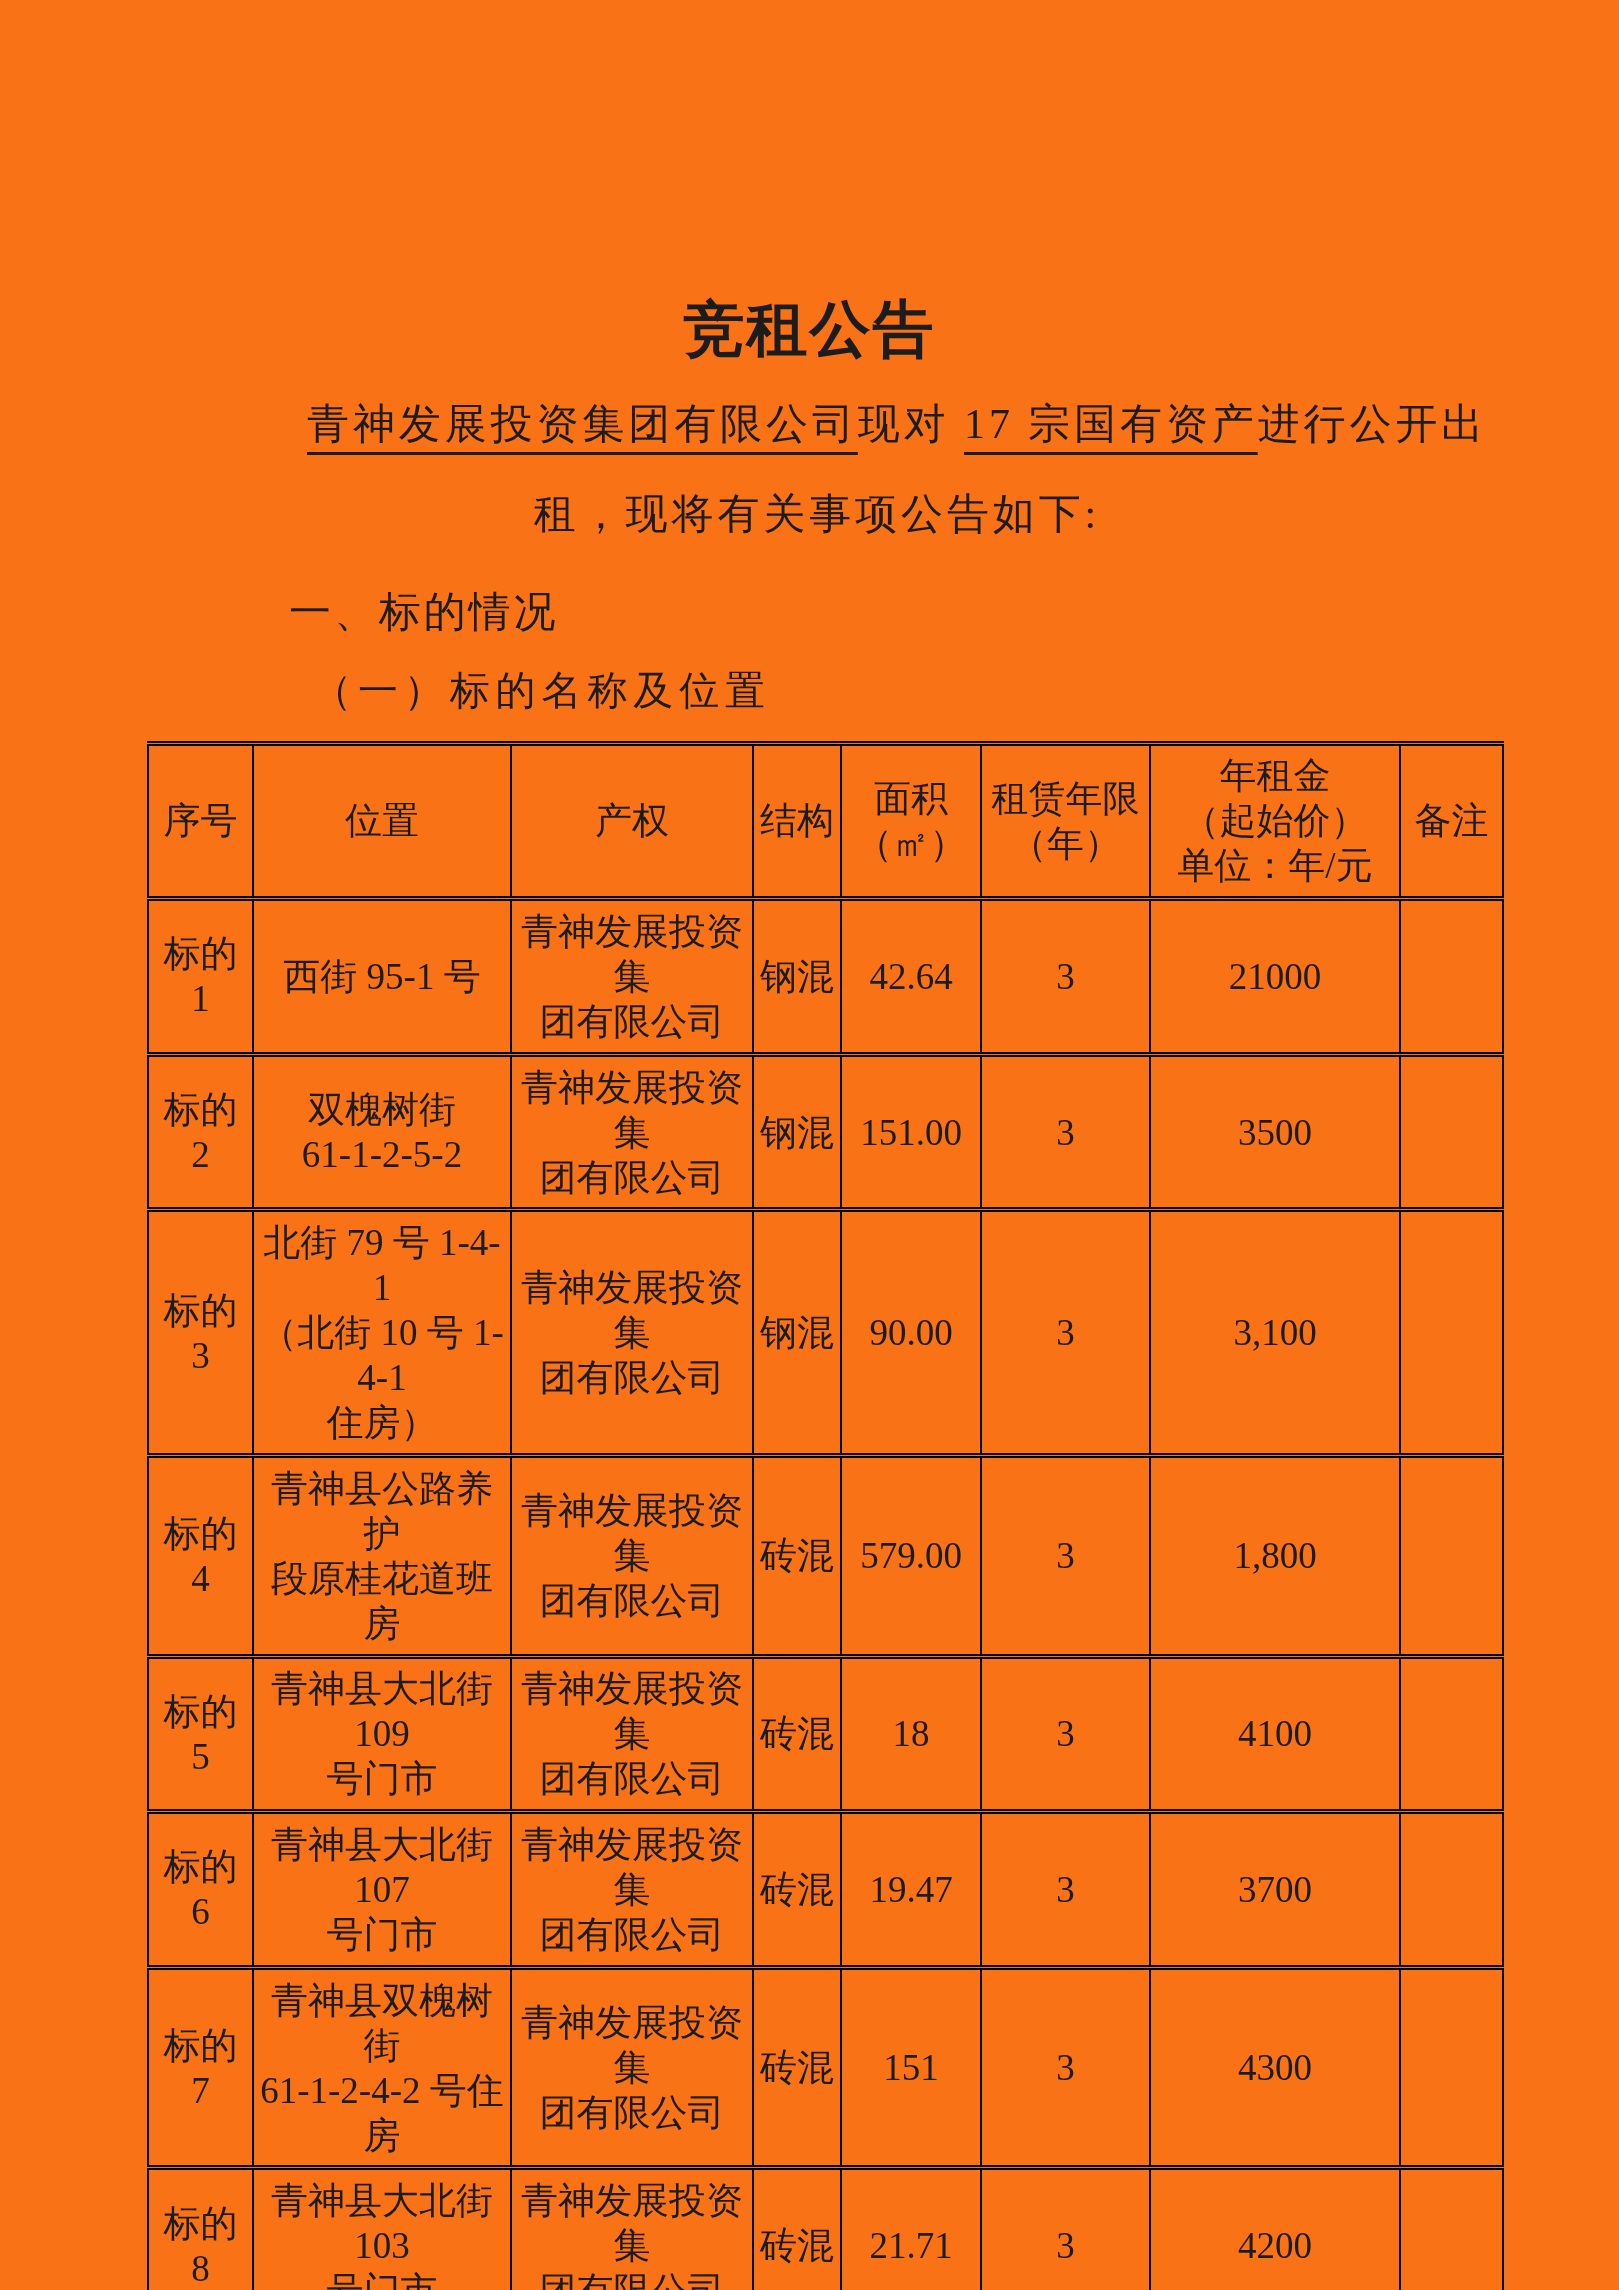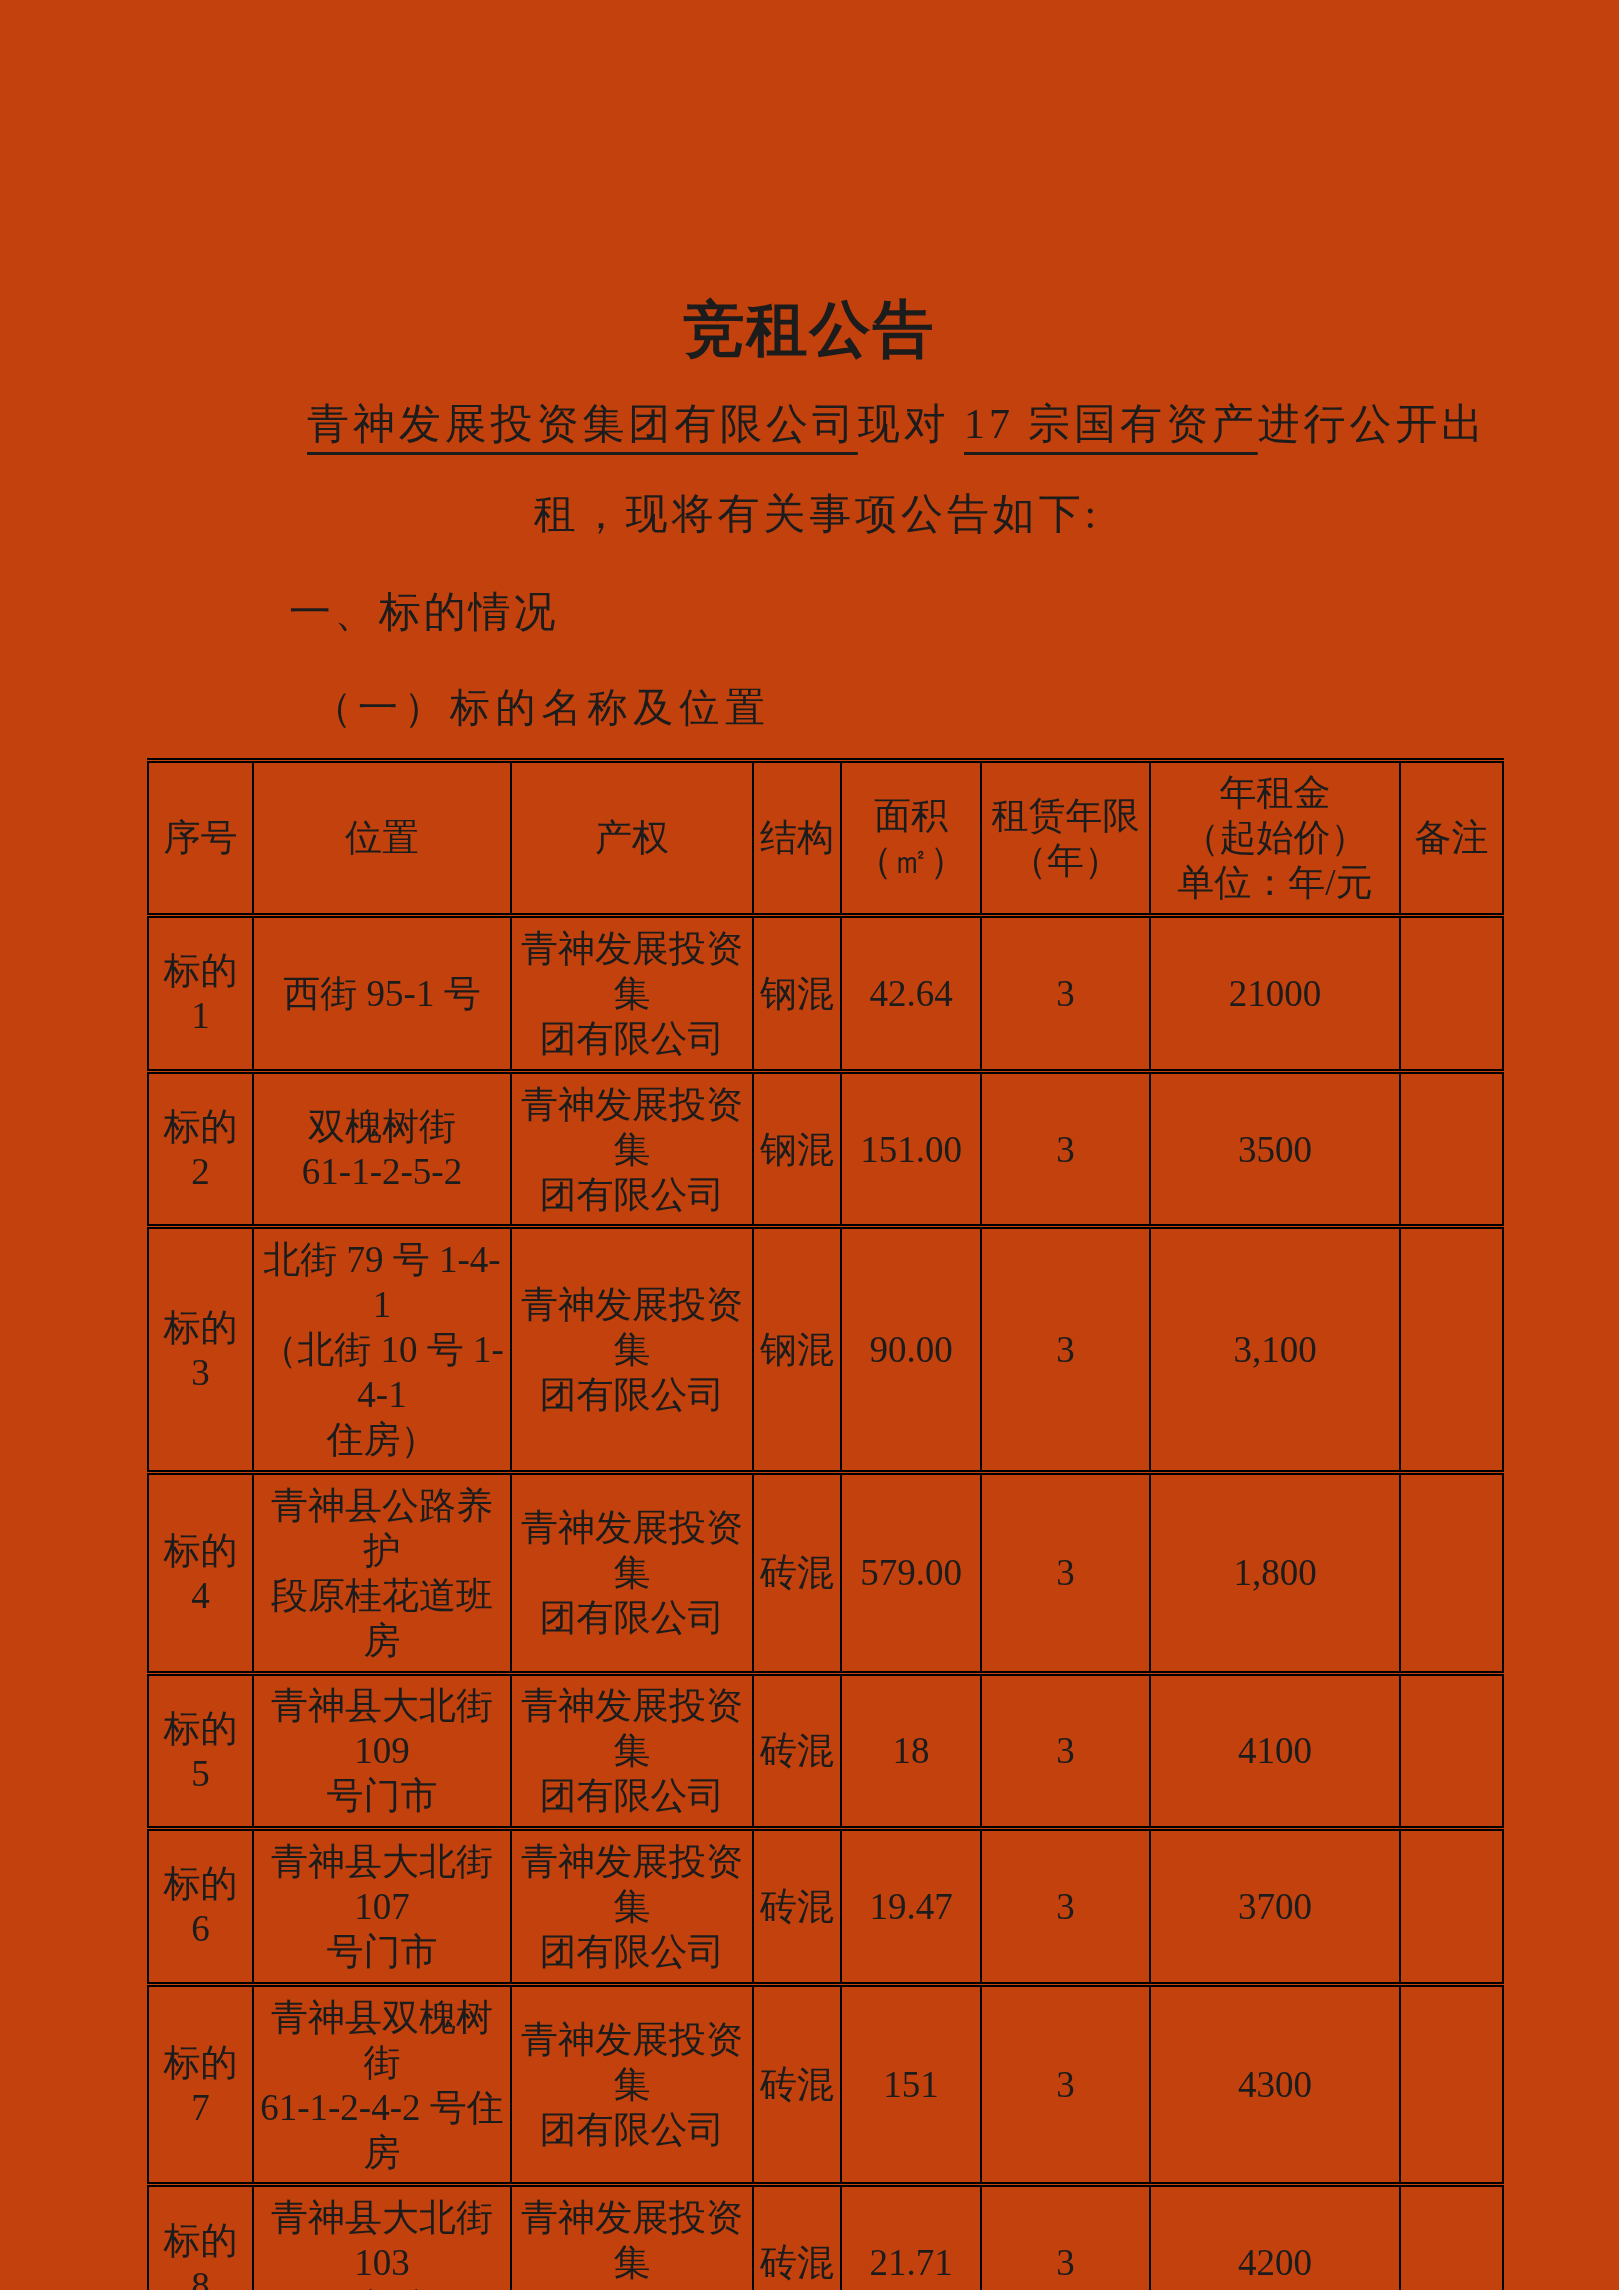--- a/index.html
+++ b/index.html
@@ -5,21 +5,21 @@
   html, body {
     margin: 0;
     padding: 0;
     background: #e8e8e8;
   }
   .page {
     position: relative;
     width: 1619px;
     height: 2291px;
     margin: 0 auto;
-    background: #c2410c;
+    background: #f97316;
     overflow: hidden;
     font-family: "Liberation Serif", "DejaVu Serif", serif;
     color: #1c1c1c;
   }
   .doc-title {
     margin: 0;
     padding-top: 294px;
     text-align: center;
     font-size: 61px;
     line-height: 71px;
@@ -46,21 +46,21 @@
   }
   .section-heading {
     margin: 27.4px 0 0 289px;
     font-family: "Liberation Sans", "DejaVu Sans", sans-serif;
     font-size: 42px;
     line-height: 51px;
     font-weight: normal;
     letter-spacing: 2.9px;
   }
   .subsection-heading {
-    margin: 46px 0 0 312px;
+    margin: 29px 0 0 312px;
     font-size: 40px;
     line-height: 49px;
     font-weight: normal;
     letter-spacing: 5.9px;
   }
   table.assets {
     margin: 25.5px 0 0 147px;
     width: 1355px;
     border-collapse: collapse;
     table-layout: fixed;

